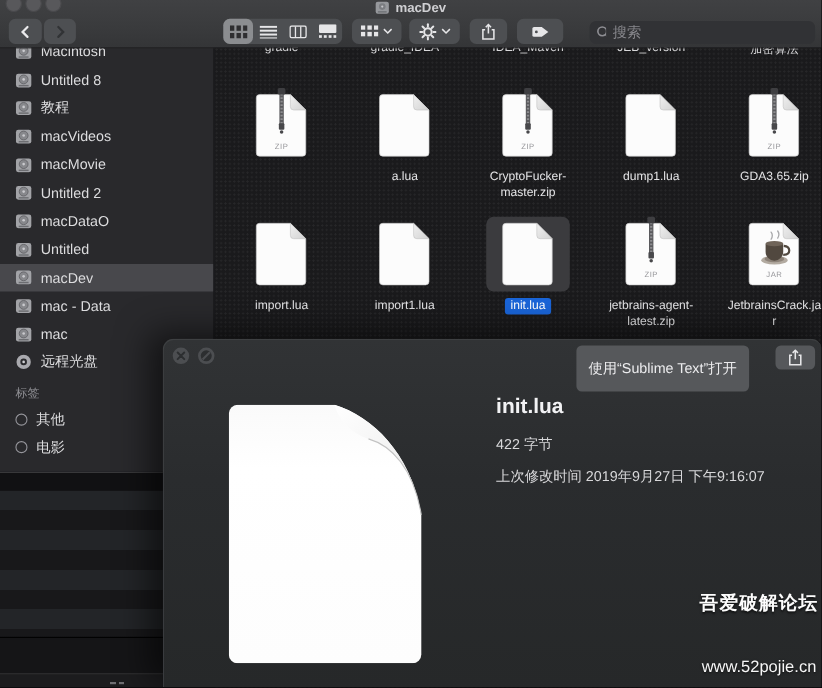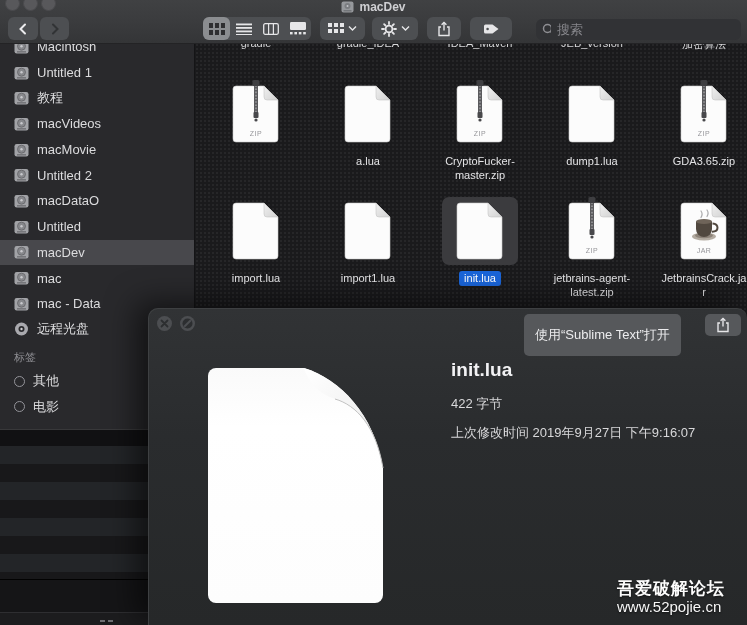--- a/index.html
+++ b/index.html
@@ -72,24 +72,24 @@
              display:flex;align-items:center;justify-content:center;}
   .ql-open{position:absolute;left:375px;top:5px;height:22px;padding:10px 11px;background:#56585b;
            border-radius:5px;color:#ececee;font-size:13px;line-height:22px;white-space:nowrap;}
   .ql-share{position:absolute;left:556px;top:5px;width:36px;height:22px;background:#56585b;
             border-radius:5px;display:flex;align-items:center;justify-content:center;}
   .ql-doc{position:absolute;left:59px;top:59px;width:181px;height:235px;}
   .ql-title{position:absolute;left:302px;top:50px;font-size:19px;font-weight:bold;color:#f2f2f4;}
   .ql-line1{position:absolute;left:302px;top:86px;font-size:13px;color:#d8d8da;text-align:center;}
   .ql-line2{position:absolute;left:302px;top:115px;font-size:13px;color:#d8d8da;}
   
-  .wm{position:absolute;right:22px;bottom:9px;text-align:left;z-index:6;
+  .wm{position:absolute;right:3px;bottom:9px;text-align:center;z-index:6;
       text-shadow:0 1px 2px rgba(0,0,0,0.6);}
   .wm .l1{font-size:17px;font-weight:bold;color:#fdfdfd;letter-spacing:1px;line-height:19px;}
-  .wm .l2{font-size:15px;color:#f7f7f7;line-height:18px;}
+  .wm .l2{font-size:15px;color:#f7f7f7;line-height:18px;margin-top:40px;}
 </style>
 </head>
 <body>
 
 <div id="app">
 
   <svg width="0" height="0" style="position:absolute">
     <defs>
       <linearGradient id="foldg" x1="0" y1="0" x2="1" y2="1">
         <stop offset="0" stop-color="#f0f0f0"></stop>
@@ -261,21 +261,21 @@
       <div class="side-row">
           <svg width="15" height="14">
             <use href="#sym-disk"></use>
           </svg>
           <span>Macintosh</span>
         </div>
       <div class="side-row">
           <svg width="15" height="14">
             <use href="#sym-disk"></use>
           </svg>
-          <span>Untitled 1</span>
+          <span>Untitled 8</span>
         </div>
       <div class="side-row">
           <svg width="15" height="14">
             <use href="#sym-disk"></use>
           </svg>
           <span>教程</span>
         </div>
       <div class="side-row">
           <svg width="15" height="14">
             <use href="#sym-disk"></use>
@@ -309,27 +309,27 @@
       <div class="side-row sel">
           <svg width="15" height="14">
             <use href="#sym-disk"></use>
           </svg>
           <span>macDev</span>
         </div>
       <div class="side-row">
           <svg width="15" height="14">
             <use href="#sym-disk"></use>
           </svg>
+          <span>mac - Data</span>
+        </div>
+      <div class="side-row">
+          <svg width="15" height="14">
+            <use href="#sym-disk"></use>
+          </svg>
           <span>mac</span>
-        </div>
-      <div class="side-row">
-          <svg width="15" height="14">
-            <use href="#sym-disk"></use>
-          </svg>
-          <span>mac - Data</span>
         </div>
       <div class="side-row">
           <svg width="15" height="14">
             <use href="#sym-disc"></use>
           </svg>
           <span>远程光盘</span>
         </div>
       <div class="side-head">标签</div>
       <div class="side-row">
           <span class="tag-dot"></span>

